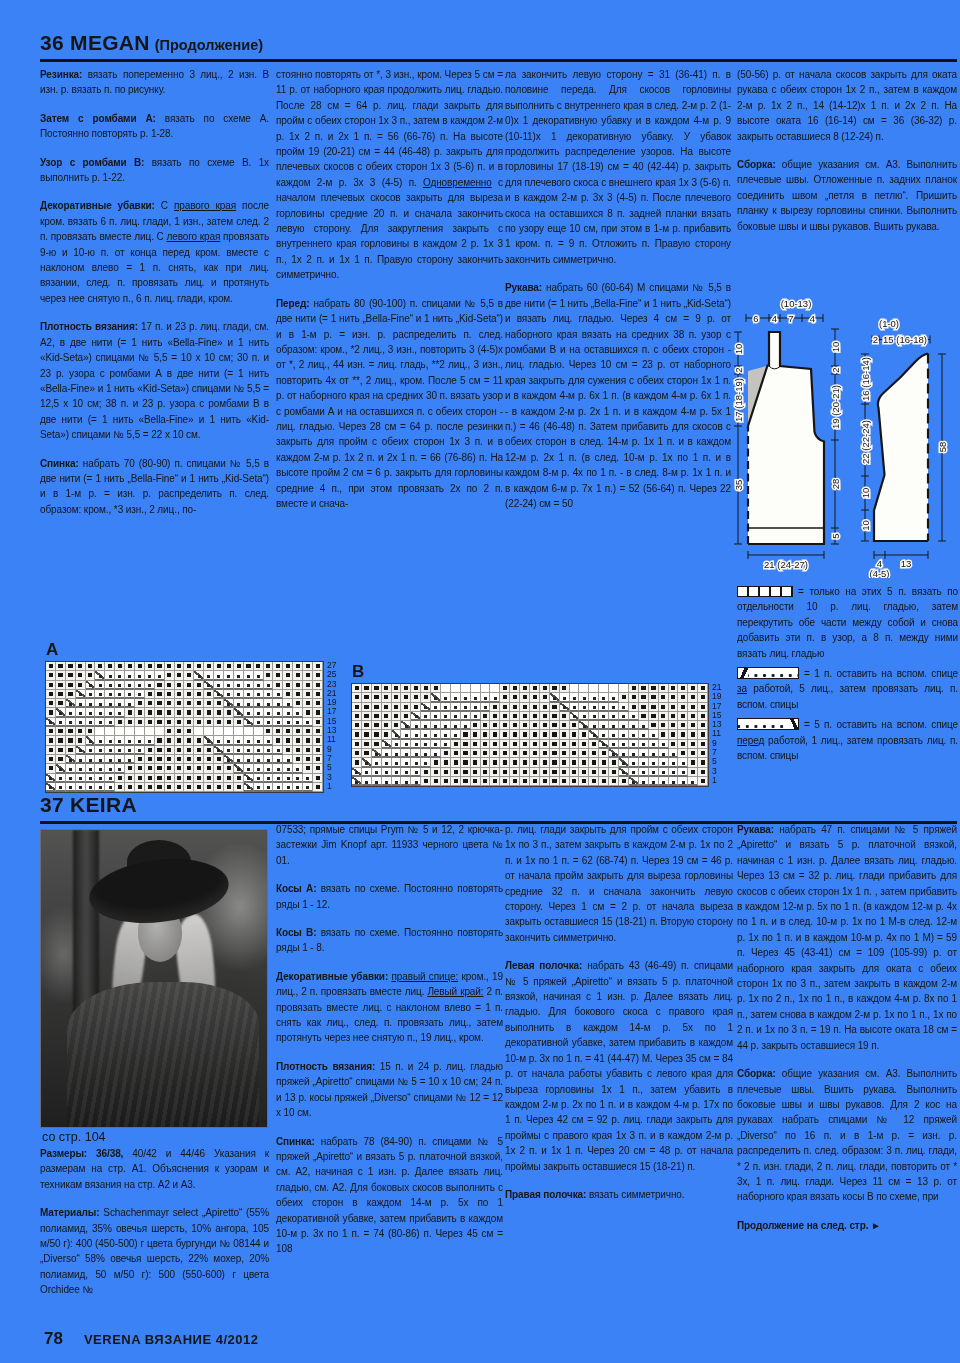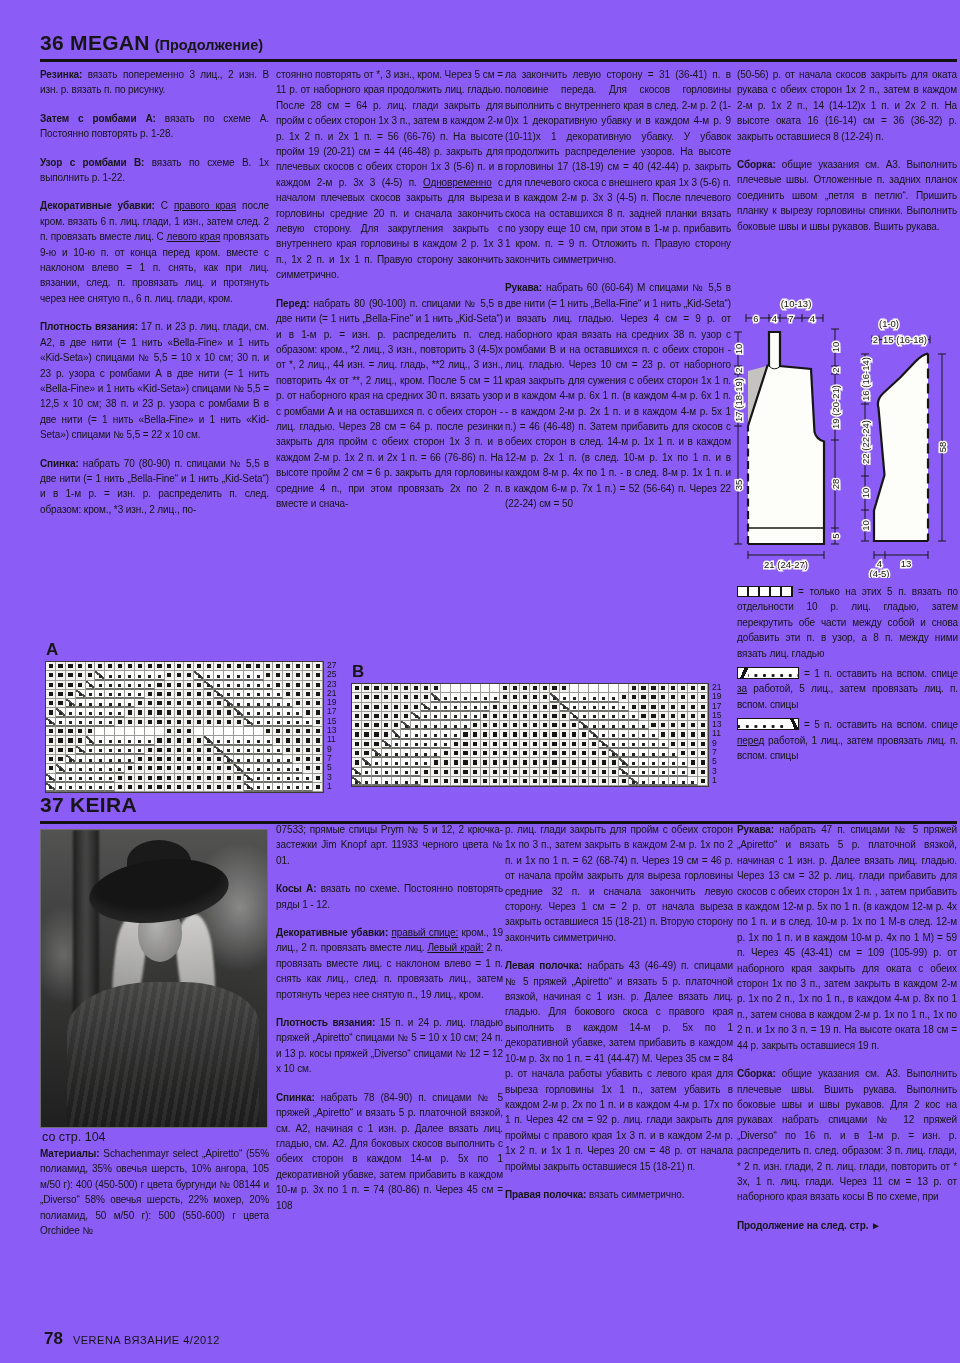--- a/index.html
+++ b/index.html
@@ -1,16 +1,16 @@
 <!DOCTYPE html>
 <html><head>
 <meta charset="utf-8">
 <style>
   html,body{margin:0;padding:0;background:#cfcdc8;}
-  .page{position:relative;width:960px;height:1363px;margin:0 auto;background:#8b5cf6;
+  .page{position:relative;width:960px;height:1363px;margin:0 auto;background:#3b82f6;
         font-family:"Liberation Sans",sans-serif;color:#161616;overflow:hidden;}
   
   .hdr{position:absolute;left:40px;width:917px;border-bottom:3px solid #121212;padding-bottom:4px;font-weight:bold;white-space:nowrap;}
   .hdr .big{font-size:21px;letter-spacing:.3px;}
   .hdr .small{font-size:14.5px;margin-left:5px;}
   
   .col{position:absolute;font-size:10px;line-height:15.4px;letter-spacing:-.1px;text-align:justify;}
   .para{margin:0;}
   .para + .para{margin-top:13px;}
   .legend .para + .para{margin-top:5px;}
@@ -62,23 +62,23 @@
   #photo .trunk1{position:absolute;left:14%;top:0;width:26px;height:100%;background:linear-gradient(90deg,#191917,#4a4843,#191917);opacity:.85;filter:blur(1px);}
   #photo .trunk2{position:absolute;right:4%;top:0;width:34px;height:100%;background:linear-gradient(90deg,#15؜1513,#3c3a36,#151513);opacity:.7;filter:blur(1.5px);}
   #photo .hat-brim{position:absolute;left:48px;top:30px;width:140px;height:62px;background:#181816;border-radius:50%;transform:rotate(-7deg);box-shadow:inset 0 -9px 12px rgba(255,255,255,.07);}
   #photo .hat-crown{position:absolute;left:86px;top:10px;width:64px;height:44px;background:#1d1d1b;border-radius:50% 50% 42% 42%;}
   #photo .face{position:absolute;left:97px;top:76px;width:44px;height:56px;border-radius:48% 52% 55% 55%;background:radial-gradient(at 42% 34%,#b6b0a6,#8d877d 70%,#6e695f);}
   #photo .hair-l{position:absolute;left:72px;top:86px;width:30px;height:112px;background:linear-gradient(#ccc3b0,#8e8777);border-radius:40% 60% 50% 50%/30% 30% 60% 60%;transform:rotate(7deg);filter:blur(1.2px);}
   #photo .hair-r{position:absolute;left:138px;top:84px;width:36px;height:124px;background:linear-gradient(#d4ccba,#968f7e);border-radius:60% 40% 50% 50%/30% 30% 60% 60%;transform:rotate(-6deg);filter:blur(1.2px);}
   #photo .body-knit{position:absolute;left:26px;top:152px;width:192px;height:160px;border-radius:45% 40% 0 0/30% 26% 0 0;
     background:repeating-linear-gradient(100deg,rgba(255,255,255,.06) 0 4px,transparent 4px 9px),linear-gradient(180deg,#4a463f,#2b2925 60%,#1c1b18);}
   
-  #footer{position:absolute;left:44px;top:1329px;display:flex;align-items:baseline;gap:10px;}
+  #footer{position:absolute;left:44px;top:1329px;display:flex;align-items:baseline;gap:21px;}
   #footer .pgnum{font-size:17px;font-weight:bold;}
-  #footer .mag{font-size:11px;font-weight:normal;letter-spacing:.5px;}
+  #footer .mag{font-size:13px;font-weight:bold;letter-spacing:.5px;}
 </style>
 </head>
 <body>
 
 <div class="page">
 
   <div class="hdr" id="hdr1" style="top:31px;">
     <span class="big">36 MEGAN</span><span class="small">(Продолжение)</span>
   </div>
 
@@ -1035,25 +1035,27 @@
     <div class="hair-l"></div>
     <div class="hair-r"></div>
     <div class="body-knit"></div>
     <div class="face"></div>
     <div class="hat-crown"></div>
     <div class="hat-brim"></div>
   </div>
   <div id="caption">со стр. 104</div>
 
   <div class="col" id="k1">
+      <p class="para"><span class="b">Размеры: 36/38,</span><span>  40/42 и 44/46 Указания к размерам на стр. А1. Объяснения к узорам и техникам вязания на стр. А2 и А3.</span></p>
       <p class="para"><span class="b">Материалы: </span><span>Schachenmayr select „Apiretto“ (55% полиамид, 35% овечья шерсть, 10% ангора, 105 м/50 г): 400 (450-500) г цвета бургунди № 08144 и „Diverso“ 58% овечья шерсть, 22% мохер, 20% полиамид, 50 м/50 г): 500 (550-600) г цвета Orchidee №</span></p>
     </div>
   <div class="col" id="k2">
       <p class="para"><span>07533; прямые спицы Prym № 5 и 12, 2 крючка-застежки Jim Knopf арт. 11933 черного цвета № 01.</span></p>
       <p class="para"><span class="b">Косы А: </span><span>вязать по схеме. Постоянно повторять ряды 1 - 12.</span></p>
+      <p class="para"><span class="b">Косы В: </span><span>вязать по схеме. Постоянно повторять ряды 1 - 8.</span></p>
       <p class="para"><span class="b">Декоративные убавки: </span><span class="u">правый спице:</span><span> кром., 19 лиц., 2 п. провязать вместе лиц. </span><span class="u">Левый край:</span><span> 2 п. провязать вместе лиц. с наклоном влево = 1 п. снять как лиц., след. п. провязать лиц., затем протянуть через нее снятую п., 19 лиц., кром.</span></p>
       <p class="para"><span class="b">Плотность вязания: </span><span>15 п. и 24 р. лиц. гладью пряжей „Apiretto“ спицами № 5 = 10 х 10 см; 24 п. и 13 р. косы пряжей „Diverso“ спицами № 12 = 12 х 10 см.</span></p>
       <p class="para"><span class="b">Спинка: </span><span>набрать 78 (84-90) п. спицами № 5 пряжей „Apiretto“ и вязать 5 р. платочной вязкой, см. А2, начиная с 1 изн. р. Далее вязать лиц. гладью, см. А2. Для боковых скосов выполнить с обеих сторон в каждом 14-м р. 5х по 1 декоративной убавке, затем прибавить в каждом 10-м р. 3х по 1 п. = 74 (80-86) п. Через 45 см = 108</span></p>
     </div>
   <div class="col" id="k3">
       <p class="para"><span>р. лиц. глади закрыть для пройм с обеих сторон 1х по 3 п., затем закрыть в каждом 2-м р. 1х по 2 п. и 1х по 1 п. = 62 (68-74) п. Через 19 см = 46 р. от начала пройм закрыть для выреза горловины средние 32 п. и сначала закончить левую сторону. Через 1 см = 2 р. от начала выреза закрыть оставшиеся 15 (18-21) п. Вторую сторону закончить симметрично.</span></p>
       <p class="para"><span class="b">Левая полочка: </span><span>набрать 43 (46-49) п. спицами № 5 пряжей „Apiretto“ и вязать 5 р. платочной вязкой, начиная с 1 изн. р. Далее вязать лиц. гладью. Для бокового скоса с правого края выполнить в каждом 14-м р. 5х по 1 декоративной убавке, затем прибавить в каждом 10-м р. 3х по 1 п. = 41 (44-47) М. Через 35 см = 84 р. от начала работы убавить с левого края для выреза горловины 1х 1 п., затем убавить в каждом 2-м р. 2х по 1 п. и в каждом 4-м р. 17х по 1 п. Через 42 см = 92 р. лиц. глади закрыть для проймы с правого края 1х 3 п. и в каждом 2-м р. 1х 2 п. и 1х 1 п. Через 20 см = 48 р. от начала проймы закрыть оставшиеся 15 (18-21) п.</span></p>
       <p class="para"><span class="b">Правая полочка: </span><span>вязать симметрично.</span></p>
     </div>
   <div class="col" id="k4">

